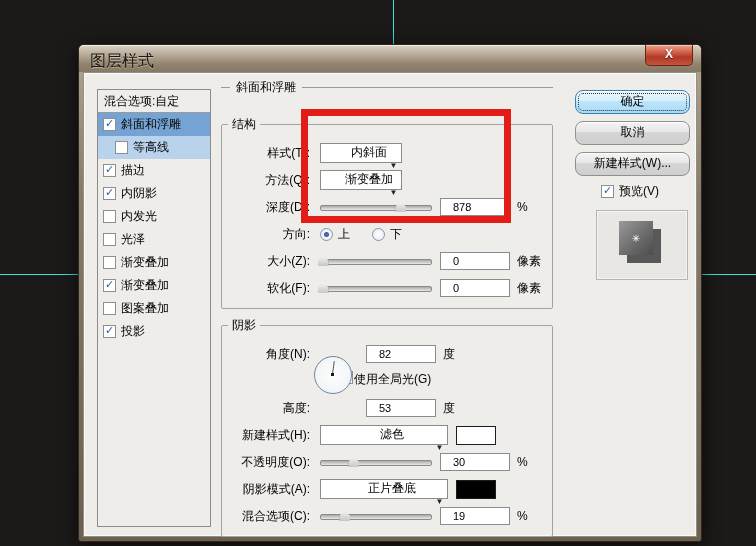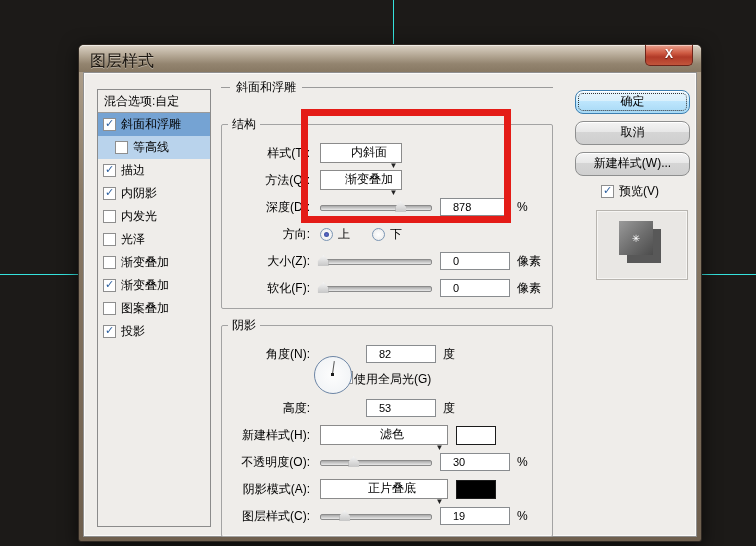--- a/index.html
+++ b/index.html
@@ -274,21 +274,21 @@
           </div>
           <div class="row">
             <span class="lbl">阴影模式(A):</span>
             <div class="combo w128">
               <span>正片叠底</span>
               <span class="arrow">▼</span>
             </div>
             <div class="swatch" style="background: rgb(0, 0, 0);"></div>
           </div>
           <div class="row" style="margin-bottom:2px;">
-            <span class="lbl">图层样式(C):</span>
+            <span class="lbl">混合选项(C):</span>
             <div class="slider">
               <div class="track"></div>
               <div class="thumb" style="left: 22%;"></div>
             </div>
             <input class="val" value="19" style="">
             <span class="unit">%</span>
           </div>
         </fieldset>
 
       </div>

